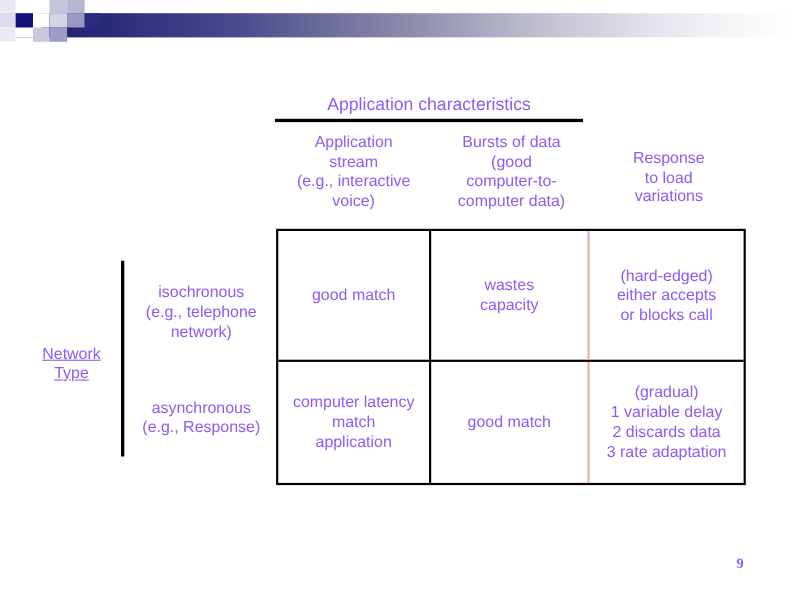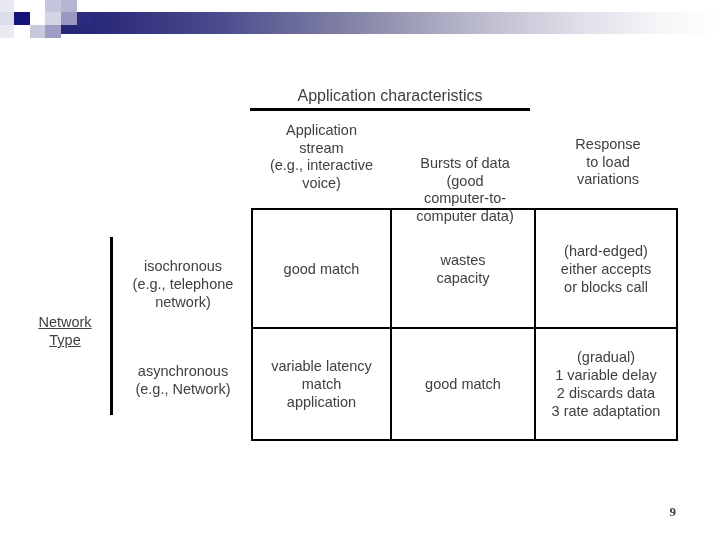--- a/index.html
+++ b/index.html
@@ -7,21 +7,21 @@
     padding: 0;
     background: #ffffff;
   }
   #slide {
     position: relative;
     width: 720px;
     height: 540px;
     background: #ffffff;
     overflow: hidden;
     font-family: "Liberation Sans", sans-serif;
-    color: #404040;
+    color: #8b5cf6;
   }
 
   
   #header-band {
     position: absolute;
     left: 0;
     top: 12px;
     width: 720px;
     height: 22px;
     background: linear-gradient(to right,
@@ -69,21 +69,21 @@
   }
 
   
   .colhead {
     position: absolute;
     text-align: center;
     font-size: 14.5px;
     line-height: 17.5px;
   }
   #colhead-1 { left: 251px; top: 122px; width: 141px; }
-  #colhead-2 { left: 392px; top: 122px; width: 146px; margin-top: 33px; }
+  #colhead-2 { left: 392px; top: 122px; width: 146px; }
   #colhead-3 { left: 538px; top: 136px; width: 140px; }
 
   
   #table {
     position: absolute;
     left: 251px;
     top: 208px;
     width: 427px;
     height: 233px;
     border: 2px solid #000000;
@@ -100,21 +100,21 @@
     display: flex;
     align-items: center;
     justify-content: center;
     text-align: center;
     font-size: 14.5px;
     line-height: 18px;
     box-sizing: border-box;
     padding: 2px 4px;
   }
   .c1 { width: 139px; border-right: 2px solid #000000; }
-  .c2 { width: 144px; border-right: 2px solid #000000; }
+  .c2 { width: 144px; border-right: 2px solid #fca5a5; }
   .c3 { width: 140px; border-radius: 25px; }
 
   
   .rowlabel {
     position: absolute;
     text-align: center;
     font-size: 14.5px;
     line-height: 18px;
   }
   #rowlabel-1 { left: 118px; top: 238px; width: 130px; margin-top: 19px; }
@@ -202,21 +202,21 @@
   </div>
   <div id="brace-line"></div>
 
   <div class="rowlabel" id="rowlabel-1">
     <div>isochronous</div>
     <div>(e.g., telephone</div>
     <div>network)</div>
   </div>
   <div class="rowlabel" id="rowlabel-2">
     <div>asynchronous</div>
-    <div>(e.g., Network)</div>
+    <div>(e.g., Response)</div>
   </div>
 
   <div id="table">
 
     <div class="trow" id="row-1">
       <div class="tcell c1">
         <span>good match</span>
       </div>
       <div class="tcell c2">
         <div>
@@ -229,21 +229,21 @@
           <div>(hard-edged)</div>
           <div>either accepts</div>
           <div>or blocks call</div>
         </div>
       </div>
     </div>
 
     <div class="trow" id="row-2">
       <div class="tcell c1">
         <div>
-          <div>variable latency</div>
+          <div>computer latency</div>
           <div>match</div>
           <div>application</div>
         </div>
       </div>
       <div class="tcell c2">
         <span>good match</span>
       </div>
       <div class="tcell c3">
         <div>
           <div>(gradual)</div>

